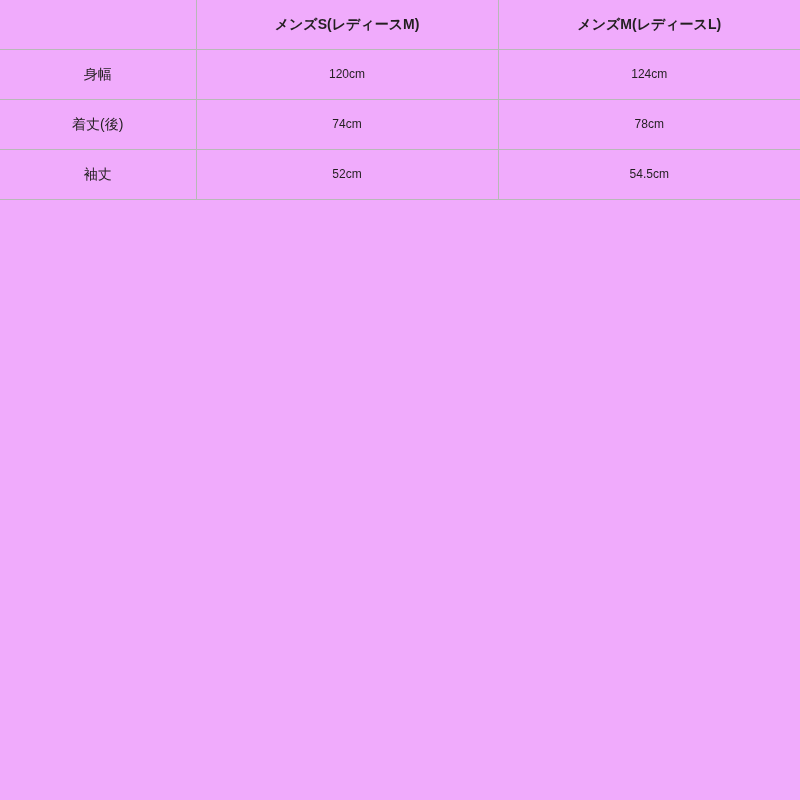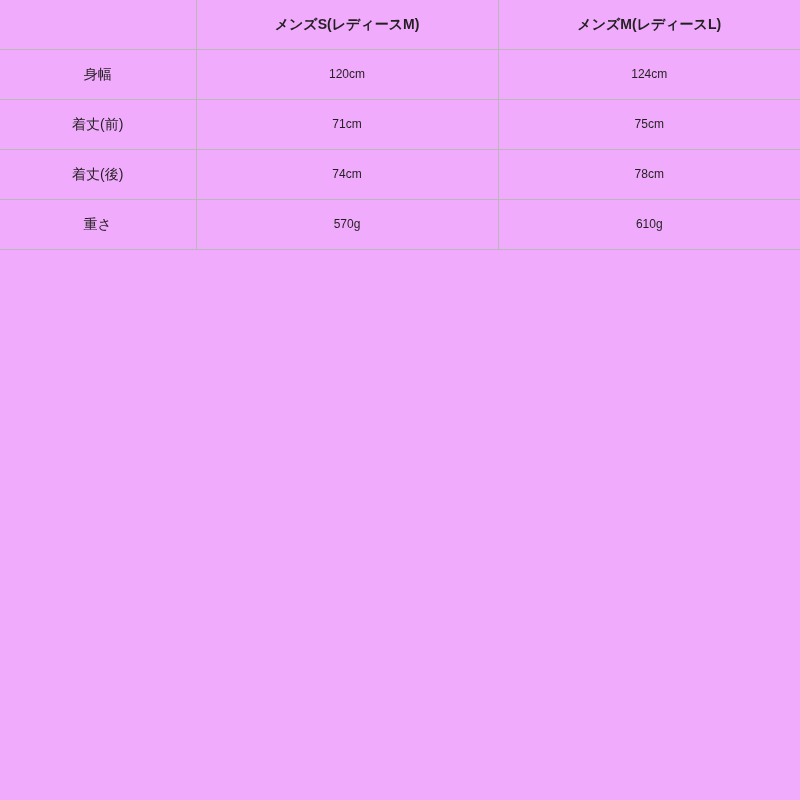--- a/index.html
+++ b/index.html
@@ -82,31 +82,26 @@
         <th>メンズM(レディースL)</th>
       </tr>
     </thead>
     <tbody>
       <tr>
         <th class="row-label">身幅</th>
         <td class="value">120cm</td>
         <td class="value">124cm</td>
       </tr>
       <tr>
-        <th class="row-label">着丈(前)</th>
-        <td class="value">71cm</td>
-        <td class="value">75cm</td>
-      </tr>
-      <tr>
         <th class="row-label">着丈(後)</th>
         <td class="value">74cm</td>
         <td class="value">78cm</td>
       </tr>
       <tr>
-        <th class="row-label">重さ</th>
-        <td class="value">570g</td>
-        <td class="value">610g</td>
+        <th class="row-label">袖丈</th>
+        <td class="value">52cm</td>
+        <td class="value">54.5cm</td>
       </tr>
     </tbody>
   </table>
 
   <div class="spacer"></div>
 </div>
 
 </body></html>

